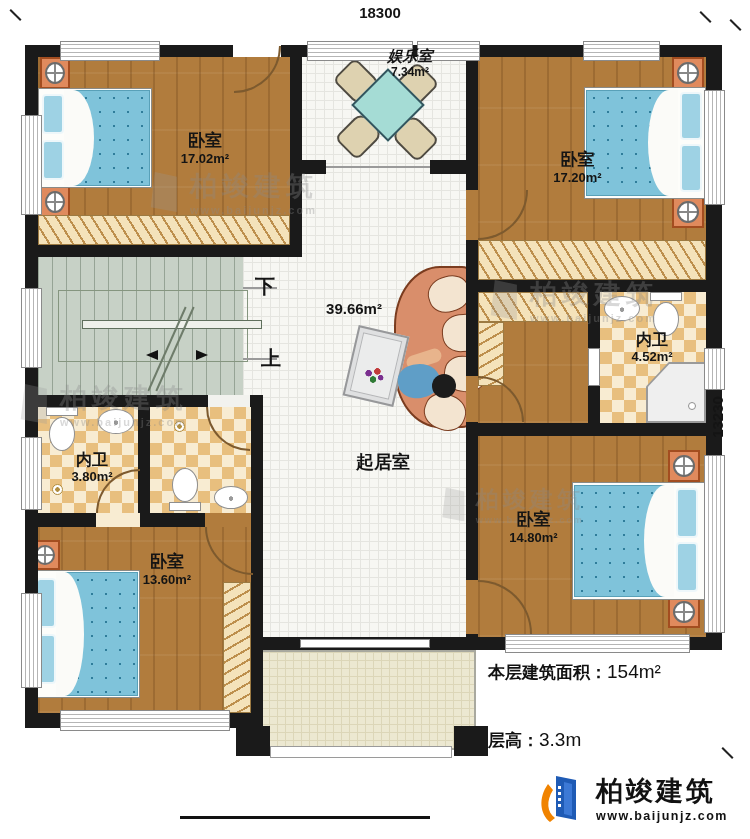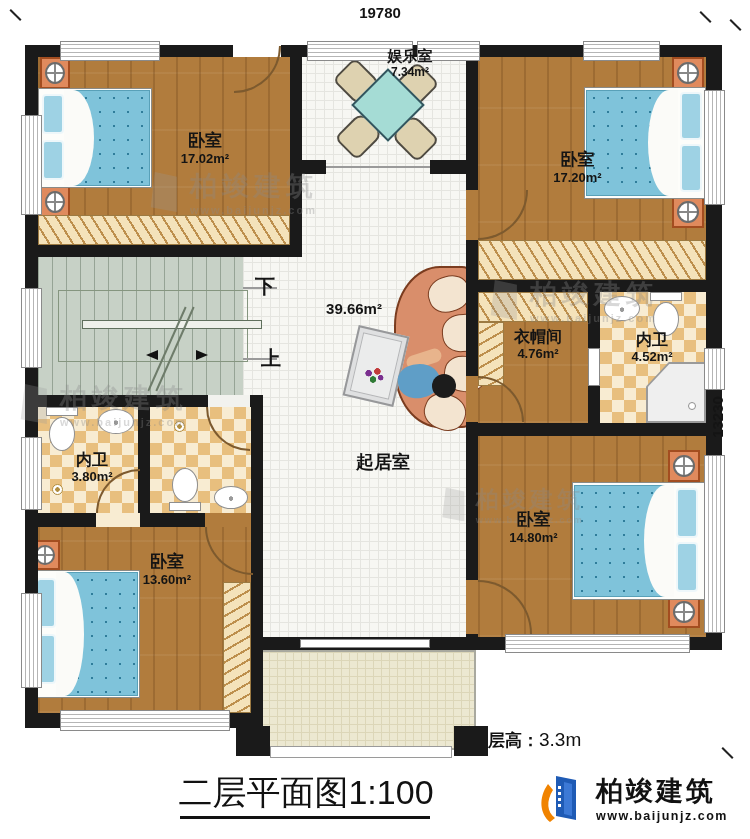--- a/index.html
+++ b/index.html
@@ -251,65 +251,63 @@
       </div>
   </div>
   <div class="wm" style="left:440px;top:484px;transform:scale(.85);transform-origin:left top;">
     <div class="g"></div>
     <div>
         <div class="n">柏竣建筑</div>
          <div class="u">www.baijunjz.com</div>
       </div>
   </div>
 
-  <div class="rlabel" style="left:338px;top:4px;width:84px;font-size:15px;font-weight:bold;">19780</div>
+  <div class="rlabel" style="left:338px;top:4px;width:84px;font-size:15px;font-weight:bold;">18300</div>
   <div class="rlabel" style="left:688px;top:408px;width:60px;font-size:15px;transform:rotate(-90deg);">13230</div>
 
   <div class="rlabel" style="left:150px;top:131px;width:110px;">
     <span class="rname">卧室</span>
     <span class="rarea">17.02m²</span>
   </div>
   <div class="rlabel" style="left:370px;top:47px;width:80px;">
-    <span class="rname" style="font-size:15px;">娱乐室</span>
+    <span class="rname" style="font-size:15px;font-style:italic;">娱乐室</span>
     <span class="rarea" style="font-size:12px;">7.34m²</span>
   </div>
   <div class="rlabel" style="left:520px;top:150px;width:115px;">
     <span class="rname">卧室</span>
     <span class="rarea">17.20m²</span>
   </div>
   <div class="rlabel" style="left:312px;top:300px;width:84px;font-size:15px;">39.66m²</div>
   <div class="rlabel" style="left:338px;top:452px;width:90px;font-size:18px;">起居室</div>
-  <div class="rlabel" style="left:492px;top:327px;width:92px;">
-    <span class="rname" style="font-size:16px;">衣帽间</span>
-    <span class="rarea">4.76m²</span>
-  </div>
   <div class="rlabel" style="left:608px;top:330px;width:88px;">
     <span class="rname" style="font-size:16px;">内卫</span>
     <span class="rarea">4.52m²</span>
   </div>
   <div class="rlabel" style="left:48px;top:450px;width:88px;">
     <span class="rname" style="font-size:16px;">内卫</span>
     <span class="rarea">3.80m²</span>
   </div>
   <div class="rlabel" style="left:112px;top:552px;width:110px;">
     <span class="rname">卧室</span>
     <span class="rarea">13.60m²</span>
   </div>
   <div class="rlabel" style="left:476px;top:510px;width:115px;">
     <span class="rname">卧室</span>
     <span class="rarea">14.80m²</span>
   </div>
   <div class="rlabel" style="left:252px;top:274px;width:26px;font-size:20px;">下</div>
   <div class="rlabel" style="left:258px;top:346px;width:26px;font-size:20px;">上</div>
 
+  <div class="abs label-line" style="left:488px;top:660px;font-size:17px;font-weight:bold;color:#111;">
+    <span>本层建筑面积：</span><span style="font-size:19px;font-weight:normal;font-family:'Liberation Sans',sans-serif;">154m²</span>
+  </div>
   <div class="abs label-line" style="left:488px;top:728px;font-size:17px;font-weight:bold;color:#111;text-align:center;">
     <span>层高：</span><span style="font-size:19px;font-weight:normal;">3.3m</span>
   </div>
 
-  <div class="abs" style="left:150px;top:770px;width:312px;text-align:center;font-size:34px;color:#111;">二层平面图1:100</div>
   <div class="abs" style="left:180px;top:816px;width:250px;height:3px;background:#111;"></div>
 
   <div class="abs" style="left:536px;top:770px;display:flex;align-items:center;gap:8px;">
     <svg width="52" height="56" viewBox="0 0 52 56">
       <path d="M14 52 C 4 44 2 28 12 14 L17 20 C 10 31 11 42 19 48 Z" fill="#f08300"></path>
       <polygon points="20,6 40,10 40,50 20,46" fill="#1f5bb5"></polygon>
       <polygon points="28,12 36,14 36,46 28,44" fill="#3c79d6"></polygon>
       <rect x="22" y="16" width="3" height="3" fill="#fff"></rect>
         <rect x="22" y="22" width="3" height="3" fill="#fff"></rect>
       <rect x="22" y="28" width="3" height="3" fill="#fff"></rect>

